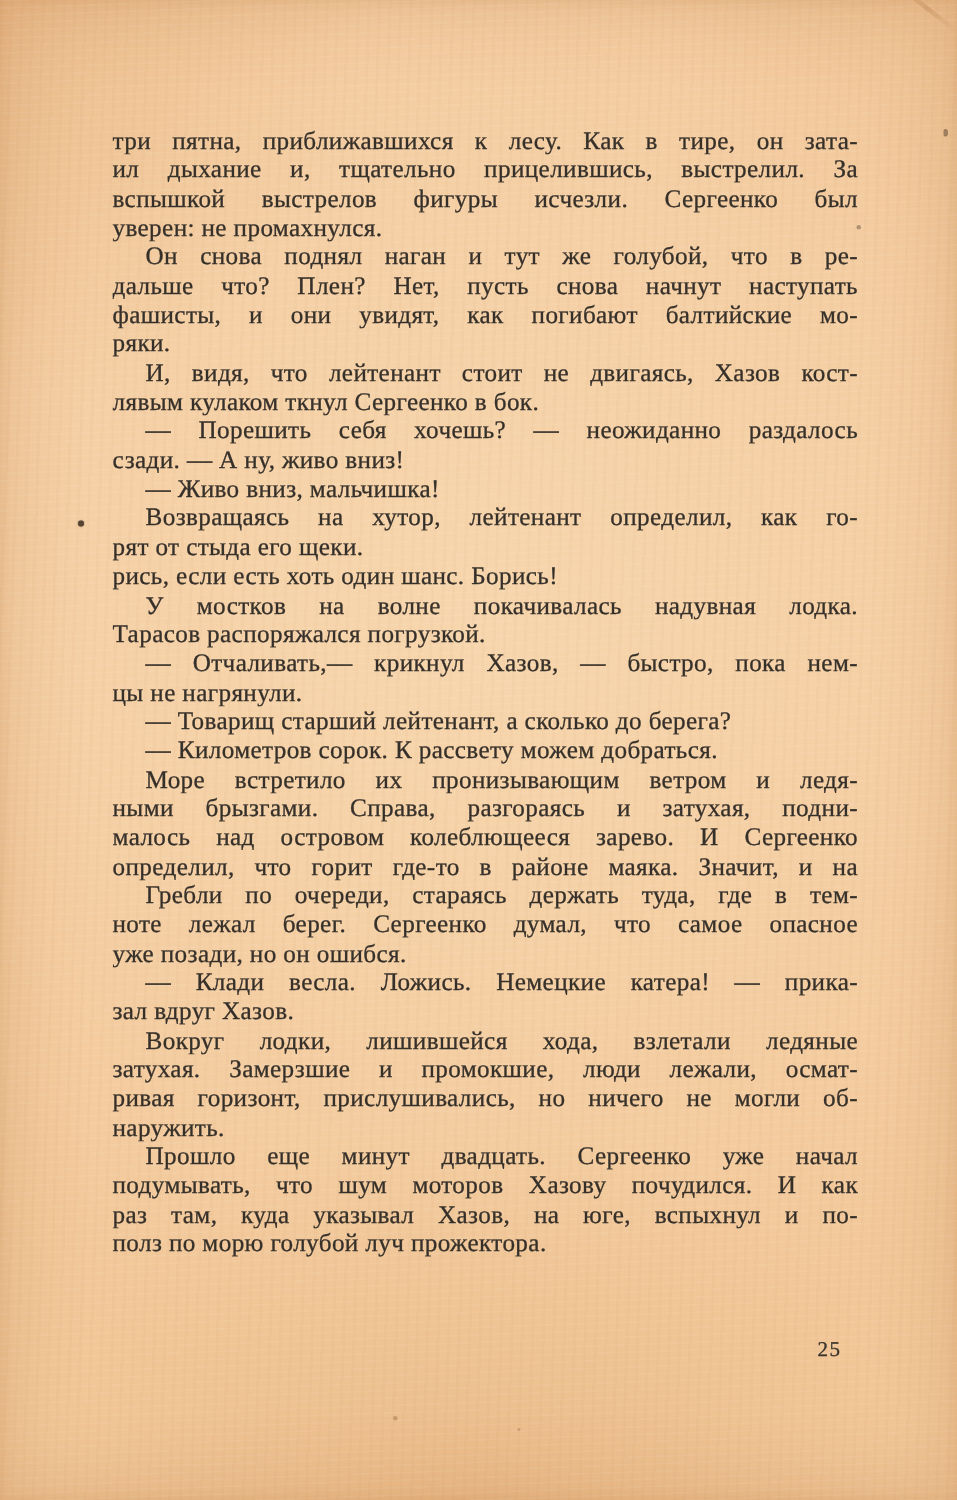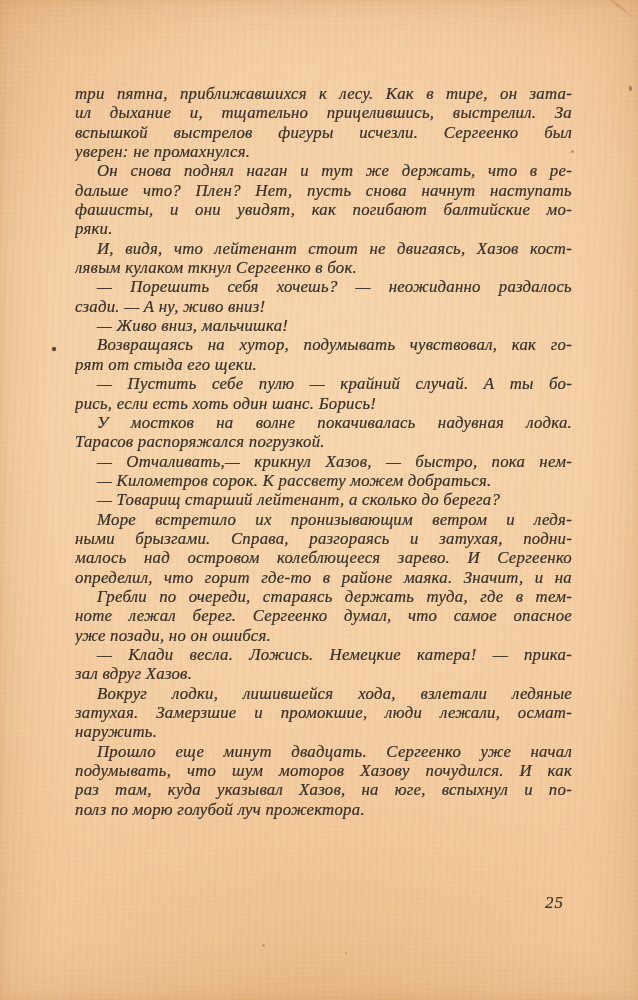--- a/index.html
+++ b/index.html
@@ -16,21 +16,20 @@
     inset: 0;
     background:
       radial-gradient(130% 100% at 48% 42%, rgba(255,238,205,0.30) 0%, rgba(255,238,205,0) 55%),
       radial-gradient(55% 38% at 0% 0%, rgba(196,120,48,0.16) 0%, rgba(196,120,48,0) 70%),
       radial-gradient(45% 30% at 100% 0%, rgba(196,120,48,0.08) 0%, rgba(196,120,48,0) 70%),
       radial-gradient(60% 35% at 50% 100%, rgba(190,115,45,0.12) 0%, rgba(190,115,45,0) 75%),
       linear-gradient(180deg, #f3ca9e 0%, #f4cca0 45%, #f1c697 100%);
     box-shadow:
       inset 0 0 55px rgba(165, 95, 35, 0.22),
       inset 0 0 9px  rgba(165, 95, 35, 0.12);
-    font-style: italic;
   }
 
   
   .texture {
     position: absolute;
     inset: 0;
     background:
       repeating-linear-gradient(178deg,
         rgba(255,255,255,0.05) 0px, rgba(255,255,255,0.05) 1px,
         rgba(255,255,255,0)   1px, rgba(255,255,255,0)   5px),
@@ -76,21 +75,21 @@
   .line.last {
     text-align: center;
     text-align-last: left;
   }
   .line.indent { text-indent: 22px; }
 
   .page-number {
     position: absolute;
     left: 545px;
     top: 893px;
-    font-size: 17px;
+    font-size: 14px;
     letter-spacing: 1px;
     color: #3a342c;
     -webkit-text-stroke: 0.2px #3a342c;
   }
 
   .speck {
     position: absolute;
     border-radius: 50%;
     pointer-events: none;
   }
@@ -108,75 +107,76 @@
   <div class="crease"></div>
 
   <div class="text-block" id="text-block">
       <p class="paragraph">
         <span class="line">три пятна, приближавшихся к лесу. Как в тире, он зата-</span>
         <span class="line">ил дыхание и, тщательно прицелившись, выстрелил. За</span>
         <span class="line">вспышкой выстрелов фигуры исчезли. Сергеенко был</span>
         <span class="line last">уверен: не промахнулся.</span>
       </p>
       <p class="paragraph">
-        <span class="line indent">Он снова поднял наган и тут же держать, что в ре-</span>
+        <span class="line indent">Он снова поднял наган и тут же голубой, что в ре-</span>
         <span class="line">дальше что? Плен? Нет, пусть снова начнут наступать</span>
         <span class="line">фашисты, и они увидят, как погибают балтийские мо-</span>
         <span class="line last">ряки.</span>
       </p>
       <p class="paragraph">
         <span class="line indent">И, видя, что лейтенант стоит не двигаясь, Хазов кост-</span>
         <span class="line last">лявым кулаком ткнул Сергеенко в бок.</span>
       </p>
       <p class="paragraph">
         <span class="line indent">— Порешить себя хочешь? — неожиданно раздалось</span>
         <span class="line last">сзади. — А ну, живо вниз!</span>
       </p>
       <p class="paragraph">
         <span class="line last indent">— Живо вниз, мальчишка!</span>
       </p>
       <p class="paragraph">
-        <span class="line indent">Возвращаясь на хутор, подумывать чувствовал, как го-</span>
+        <span class="line indent">Возвращаясь на хутор, лейтенант определил, как го-</span>
         <span class="line last">рят от стыда его щеки.</span>
       </p>
       <p class="paragraph">
-        <span class="line indent">— Пустить себе пулю — крайний случай. А ты бо-</span>
         <span class="line last">рись, если есть хоть один шанс. Борись!</span>
       </p>
       <p class="paragraph">
         <span class="line indent">У мостков на волне покачивалась надувная лодка.</span>
         <span class="line last">Тарасов распоряжался погрузкой.</span>
       </p>
       <p class="paragraph">
         <span class="line indent">— Отчаливать,— крикнул Хазов, — быстро, пока нем-</span>
+        <span class="line last">цы не нагрянули.</span>
+      </p>
+      <p class="paragraph">
+        <span class="line last indent">— Товарищ старший лейтенант, а сколько до берега?</span>
       </p>
       <p class="paragraph">
         <span class="line last indent">— Километров сорок. К рассвету можем добраться.</span>
-      </p>
-      <p class="paragraph">
-        <span class="line last indent">— Товарищ старший лейтенант, а сколько до берега?</span>
       </p>
       <p class="paragraph">
         <span class="line indent">Море встретило их пронизывающим ветром и ледя-</span>
         <span class="line">ными брызгами. Справа, разгораясь и затухая, подни-</span>
         <span class="line">малось над островом колеблющееся зарево. И Сергеенко</span>
         <span class="line">определил, что горит где-то в районе маяка. Значит, и на</span>
       </p>
       <p class="paragraph">
         <span class="line indent">Гребли по очереди, стараясь держать туда, где в тем-</span>
         <span class="line">ноте лежал берег. Сергеенко думал, что самое опасное</span>
         <span class="line last">уже позади, но он ошибся.</span>
       </p>
       <p class="paragraph">
         <span class="line indent">— Клади весла. Ложись. Немецкие катера! — прика-</span>
         <span class="line last">зал вдруг Хазов.</span>
       </p>
       <p class="paragraph">
         <span class="line indent">Вокруг лодки, лишившейся хода, взлетали ледяные</span>
         <span class="line">затухая. Замерзшие и промокшие, люди лежали, осмат-</span>
+        <span class="line">ривая горизонт, прислушивались, но ничего не могли об-</span>
         <span class="line last">наружить.</span>
       </p>
       <p class="paragraph">
         <span class="line indent">Прошло еще минут двадцать. Сергеенко уже начал</span>
         <span class="line">подумывать, что шум моторов Хазову почудился. И как</span>
         <span class="line">раз там, куда указывал Хазов, на юге, вспыхнул и по-</span>
         <span class="line last">полз по морю голубой луч прожектора.</span>
       </p>
     </div>
 

